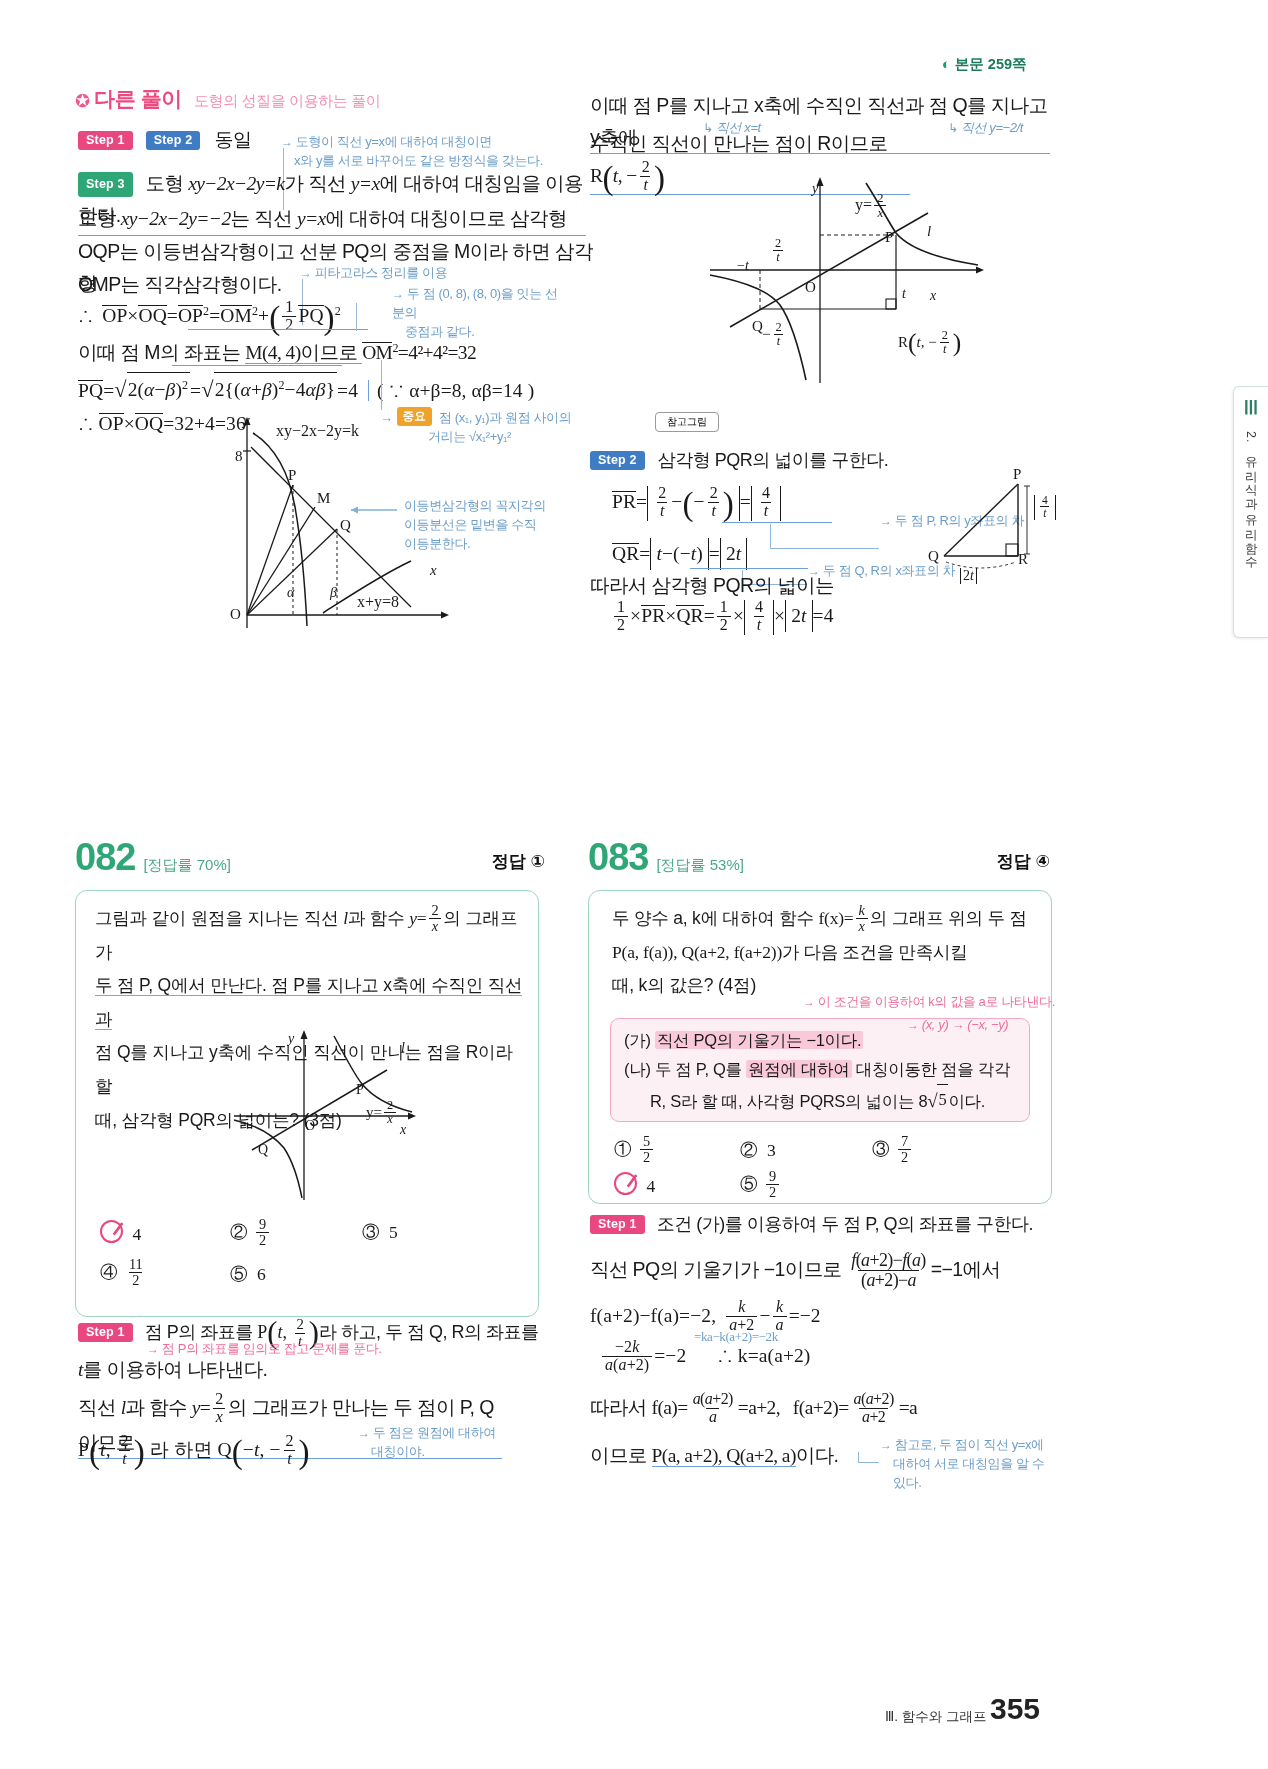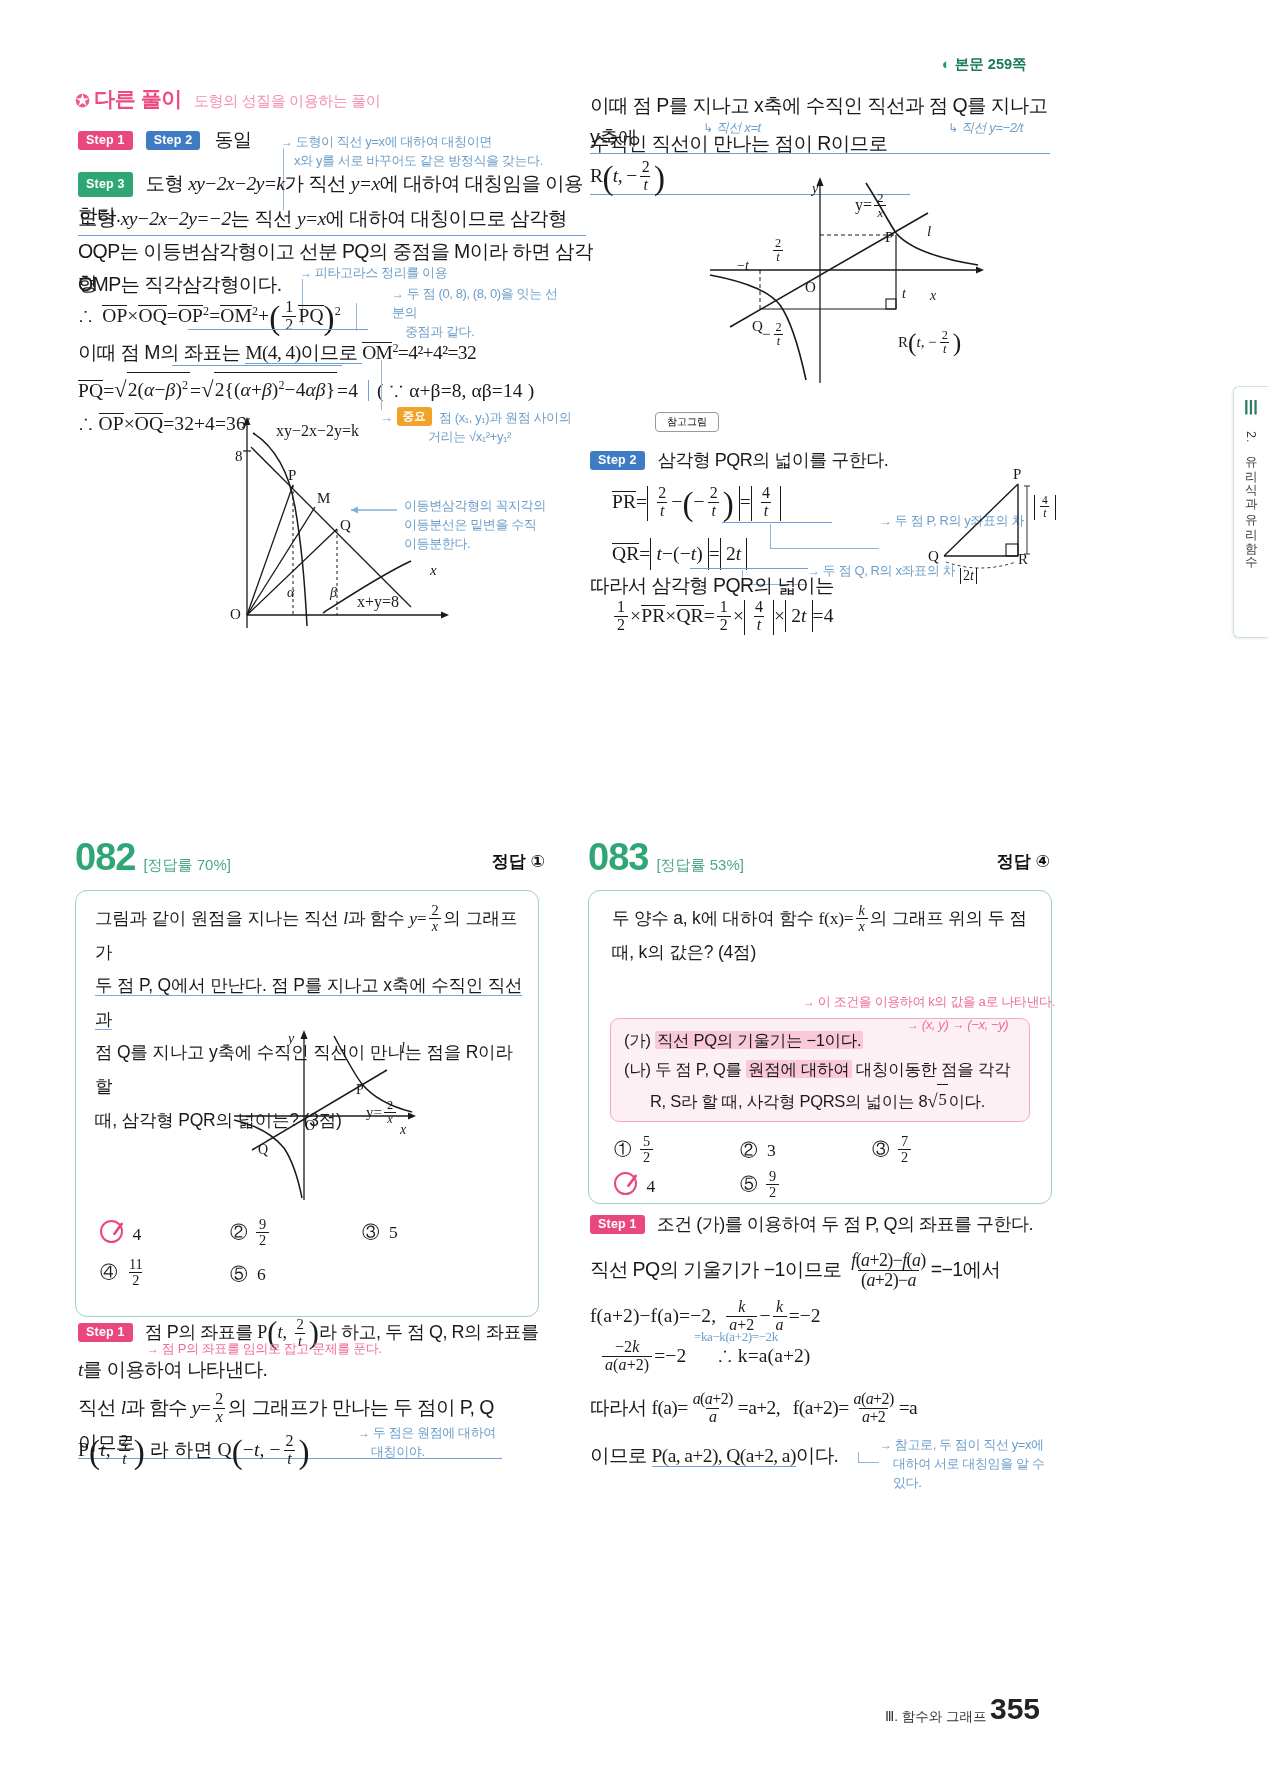--- a/index.html
+++ b/index.html
@@ -532,20 +532,21 @@
 
   <div class="abs qbox" style="left:588px;top:890px;width:462px;height:312px;"></div>
 
   <div class="abs qtext kr" style="left:612px;top:902px;width:430px;">
     <div>
       <span>두 양수 a, k에 대하여 함수 </span><span class="serif">f(x)=</span><span class="serif frac">
           <span class="num it">k</span>
           <span class="den it">x</span>
         </span><span>의 그래프 위의 두 점</span>
     </div>
+    <div class="serif" style="font-size:17.5px;"><span>P(a, f(a)), Q(a+2, f(a+2))가 다음 조건을 만족시킬</span></div>
     <div>때, k의 값은? (4점)</div>
   </div>
 
   <div class="abs note pink" style="left:803px;top:993px;">
     <span class="arr">→</span>
     <span>이 조건을 이용하여 k의 값을 a로 나타낸다.</span>
   </div>
 
   <div class="abs condbox" style="left:610px;top:1018px;width:418px;height:102px;"></div>
   <div class="abs kr" style="left:624px;top:1026px;width:400px;font-size:16.5px;line-height:1.75;letter-spacing:-.3px;">

